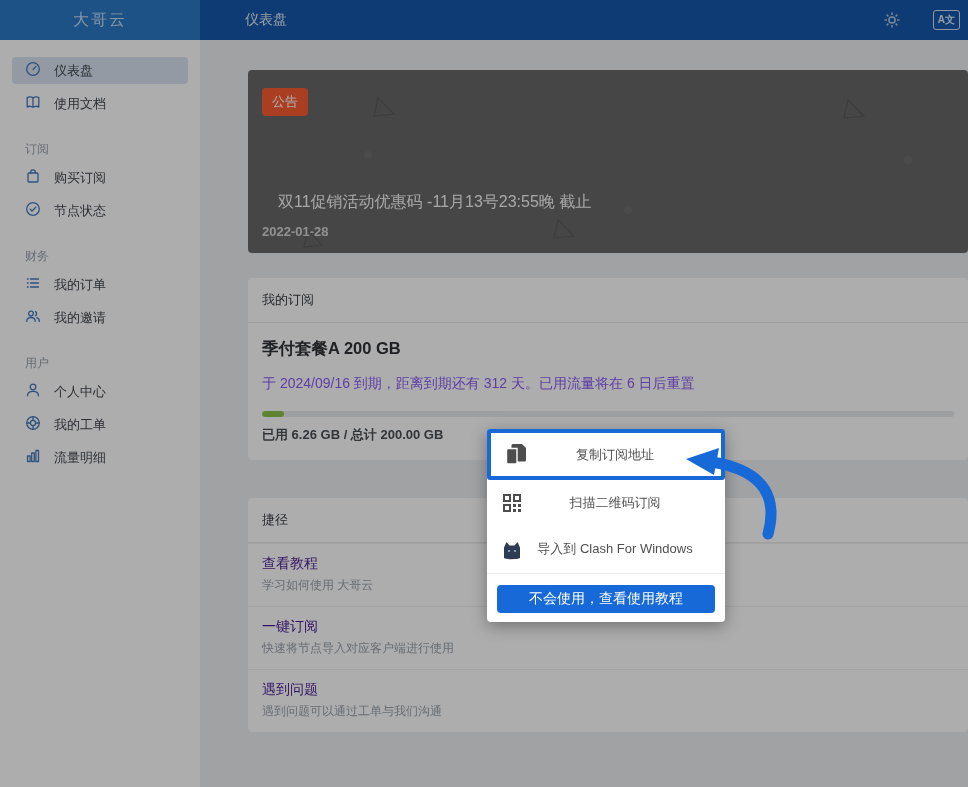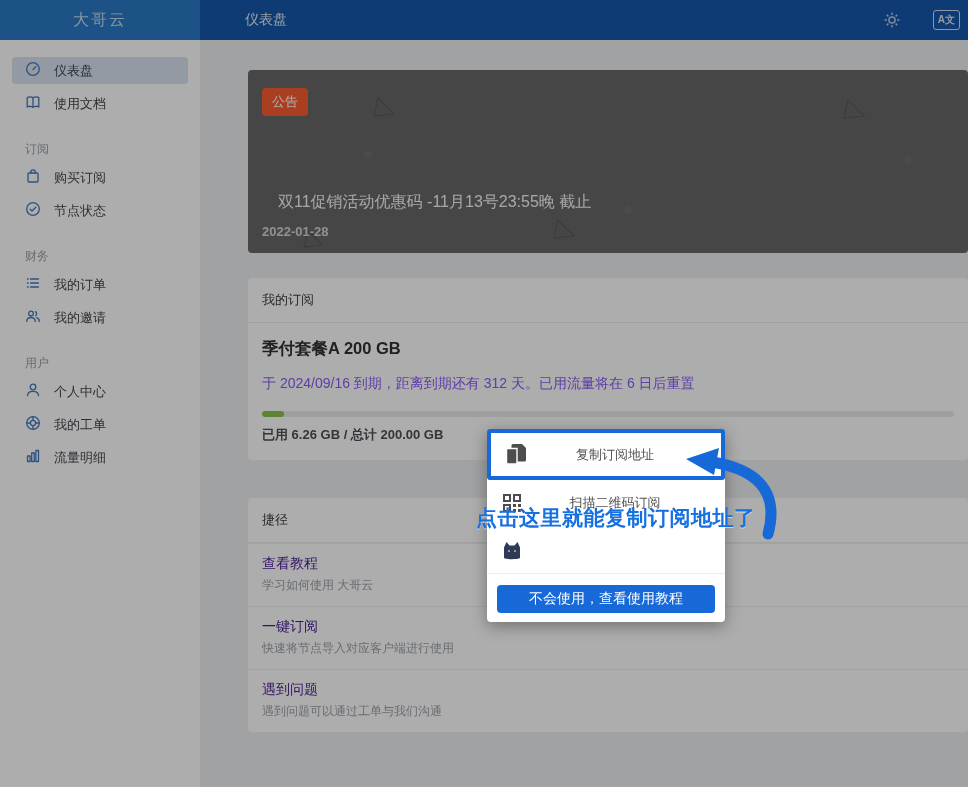--- a/index.html
+++ b/index.html
@@ -285,27 +285,27 @@
       <span class="m-label">扫描二维码订阅</span>
     </div>
     <div class="modal-row">
       <span class="m-icon">
         <svg width="22" height="21" viewBox="0 0 22 21">
           <path d="M3 19V8.5L5.5 3l3 3.4h5L16.5 3 19 8.5V19c-2.5 1.6-13.5 1.6-16 0Z" fill="#2f3b54"></path>
           <circle cx="8" cy="12" r="1.1" fill="#9fb0cc"></circle>
             <circle cx="14" cy="12" r="1.1" fill="#9fb0cc"></circle>
         </svg>
       </span>
+      <span class="m-label">导入到 Clash For Windows</span>
     </div>
     <div class="modal-footer">
       <button class="modal-btn">不会使用，查看使用教程</button>
     </div>
   </div>
 
   <div class="tip-arrow">
     <svg width="100" height="95" viewBox="0 0 100 95">
       <path d="M88 88 C 97 55, 88 25, 32 16" fill="none" stroke="#1769d8" stroke-width="11" stroke-linecap="round"></path>
       <polygon points="6,13 39,2 34,29" fill="#1769d8"></polygon>
     </svg>
   </div>
-  <div class="tip-text">点击这里就能复制订阅地址了</div>
 
 </div>
 
 </body></html>

